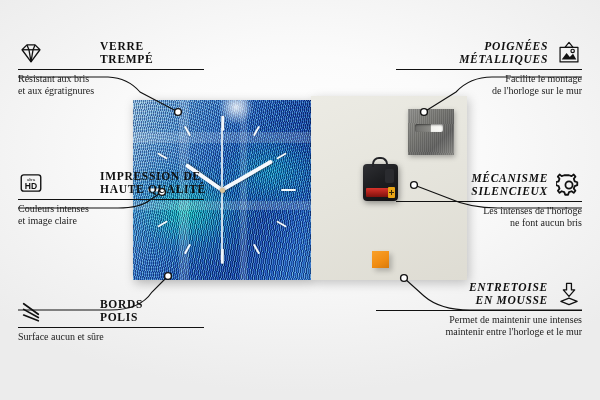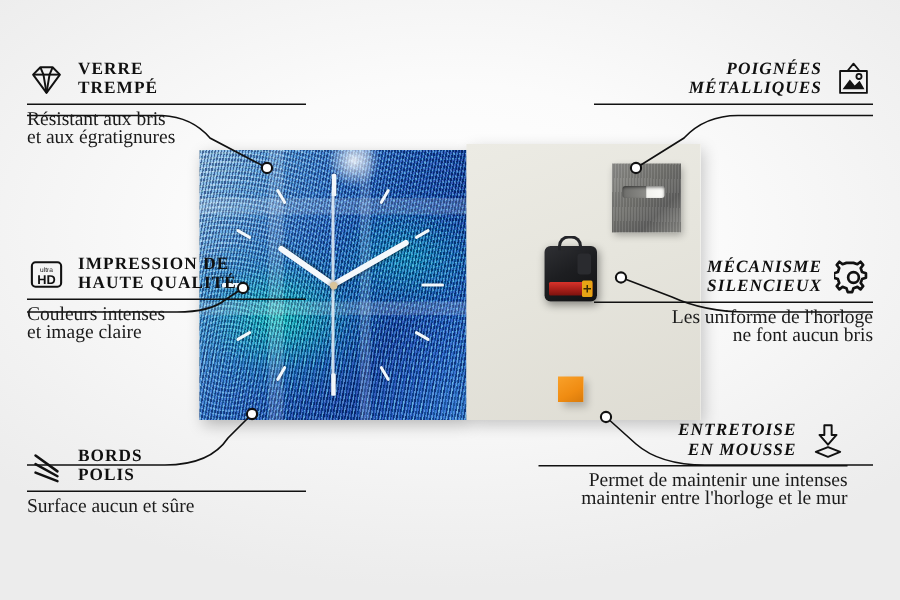--- a/index.html
+++ b/index.html
@@ -127,25 +127,25 @@
     display:flex; align-items:center; gap:8px;
     padding-bottom:3px;
   }
   .label .titles {
     font-size:11.5px; font-weight:bold; letter-spacing:0.7px;
     line-height:13px; color:#101010; text-transform:uppercase;
     white-space:nowrap;
   }
   .label .rule { height:1px; background:#111; width:100%; }
   .label .sub {
-    font-size:13px; line-height:11.5px; color:#1b1b1b;
+    font-size:10px; line-height:11.5px; color:#1b1b1b;
     padding-top:3px; white-space:nowrap;
   }
   .label.left .head { justify-content:flex-start; }
-  .label.left .titles { text-align:left; }
+  .label.left .titles { text-align:left;margin-left:48px; }
   .label.left .sub { text-align:left; }
   .label.right .head { justify-content:flex-end; }
   .label.right .titles { text-align:right;font-style:italic; }
   .label.right .sub { text-align:right; }
   .ico { width:26px; height:26px; flex:0 0 26px; display:block; }
 </style>
 </head>
 <body>
 
 <div id="stage">
@@ -288,43 +288,47 @@
       <svg class="ico" viewBox="0 0 32 32">
         <g fill="none" stroke="#111" stroke-width="1.5" stroke-linejoin="round">
           <path d="M16 3 L11 9 H21 Z"></path>
           <rect x="5" y="9" width="22" height="18"></rect>
           <path d="M7 24 L13 16 L17 21 L21 17 L25 24 Z" fill="#111" stroke="none"></path>
           <circle cx="20.5" cy="13.5" r="2.1"></circle>
         </g>
       </svg>
     </div>
     <div class="rule"></div>
+    <div class="sub">
+      <div>Facilite le montage</div>
+      <div>de l'horloge sur le mur</div>
+    </div>
   </div>
 
   <div class="label right" style="left:396px; top:172px; width:186px;">
     <div class="head">
       <div class="titles">
         <div>MÉCANISME</div>
         <div>SILENCIEUX</div>
       </div>
       <svg class="ico" viewBox="0 0 32 32">
         <g fill="none" stroke="#111" stroke-width="2.2" stroke-linejoin="round">
           <path d="M16 4 l3.2 1.1 2.6-2 2.1 2.6 -2 2.6 1.1 3.2 3.2 1.1 v3.6 l-3.2 1.1 -1.1 3.2 2 2.6 -2.1 2.6 -2.6-2 -3.2 1.1 -1.1 3.2 h-3.6 l-1.1-3.2 -3.2-1.1 -2.6 2 -2.1-2.6 2-2.6 -1.1-3.2 -3.2-1.1 v-3.6 l3.2-1.1 1.1-3.2 -2-2.6 2.1-2.6 2.6 2 3.2-1.1 z"></path>
           <circle cx="16" cy="16" r="4.4"></circle>
         </g>
       </svg>
     </div>
     <div class="rule"></div>
     <div class="sub">
-      <div>Les uniforme de l'horloge</div>
+      <div>Les intenses de l'horloge</div>
       <div>ne font aucun bris</div>
     </div>
   </div>
 
-  <div class="label right" style="left:359px; top:281px; width:206px;">
+  <div class="label right" style="left:376px; top:281px; width:206px;">
     <div class="head">
       <div class="titles">
         <div>ENTRETOISE</div>
         <div>EN MOUSSE</div>
       </div>
       <svg class="ico" viewBox="0 0 32 32">
         <g fill="none" stroke="#111" stroke-width="1.6" stroke-linejoin="round">
           <path d="M13 3 h6 v8 h4 l-7 8 -7-8 h4 z"></path>
           <path d="M16 21 l10 4 -10 4 -10-4 z"></path>
         </g>

